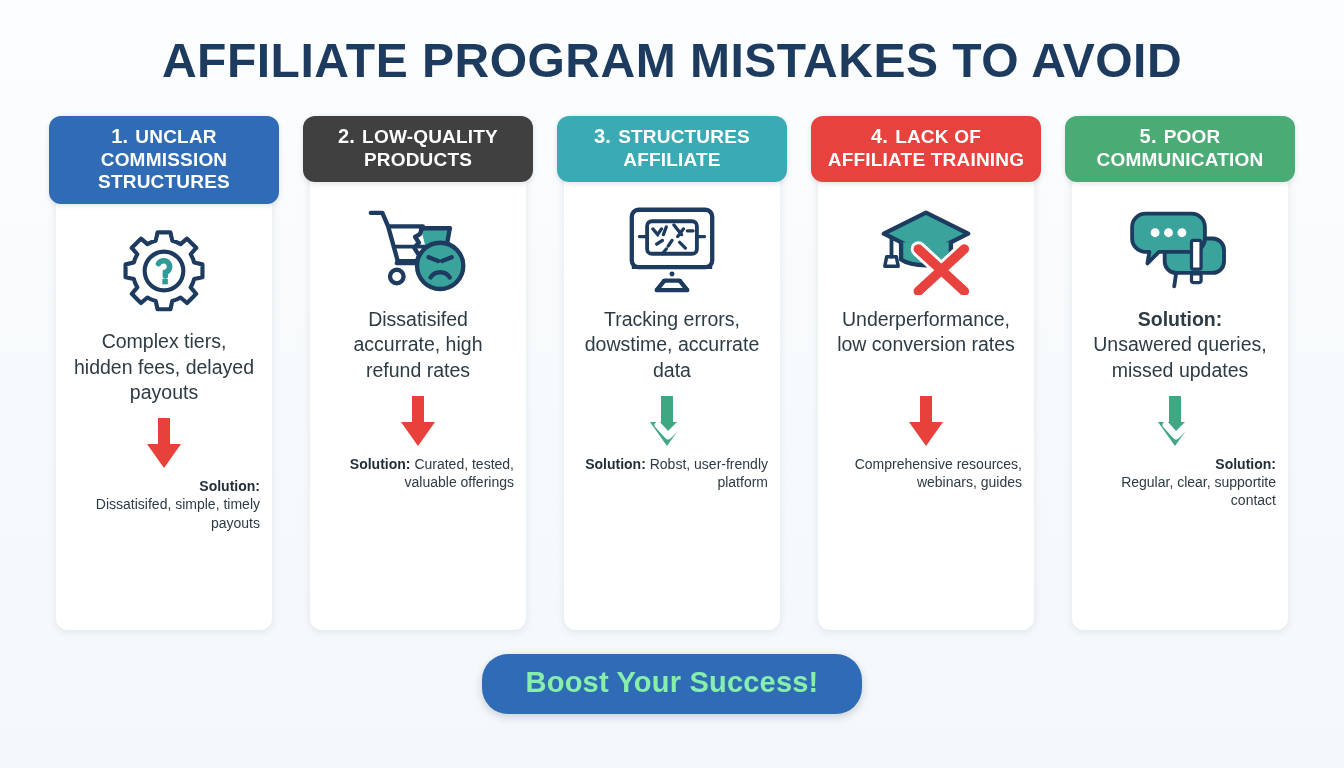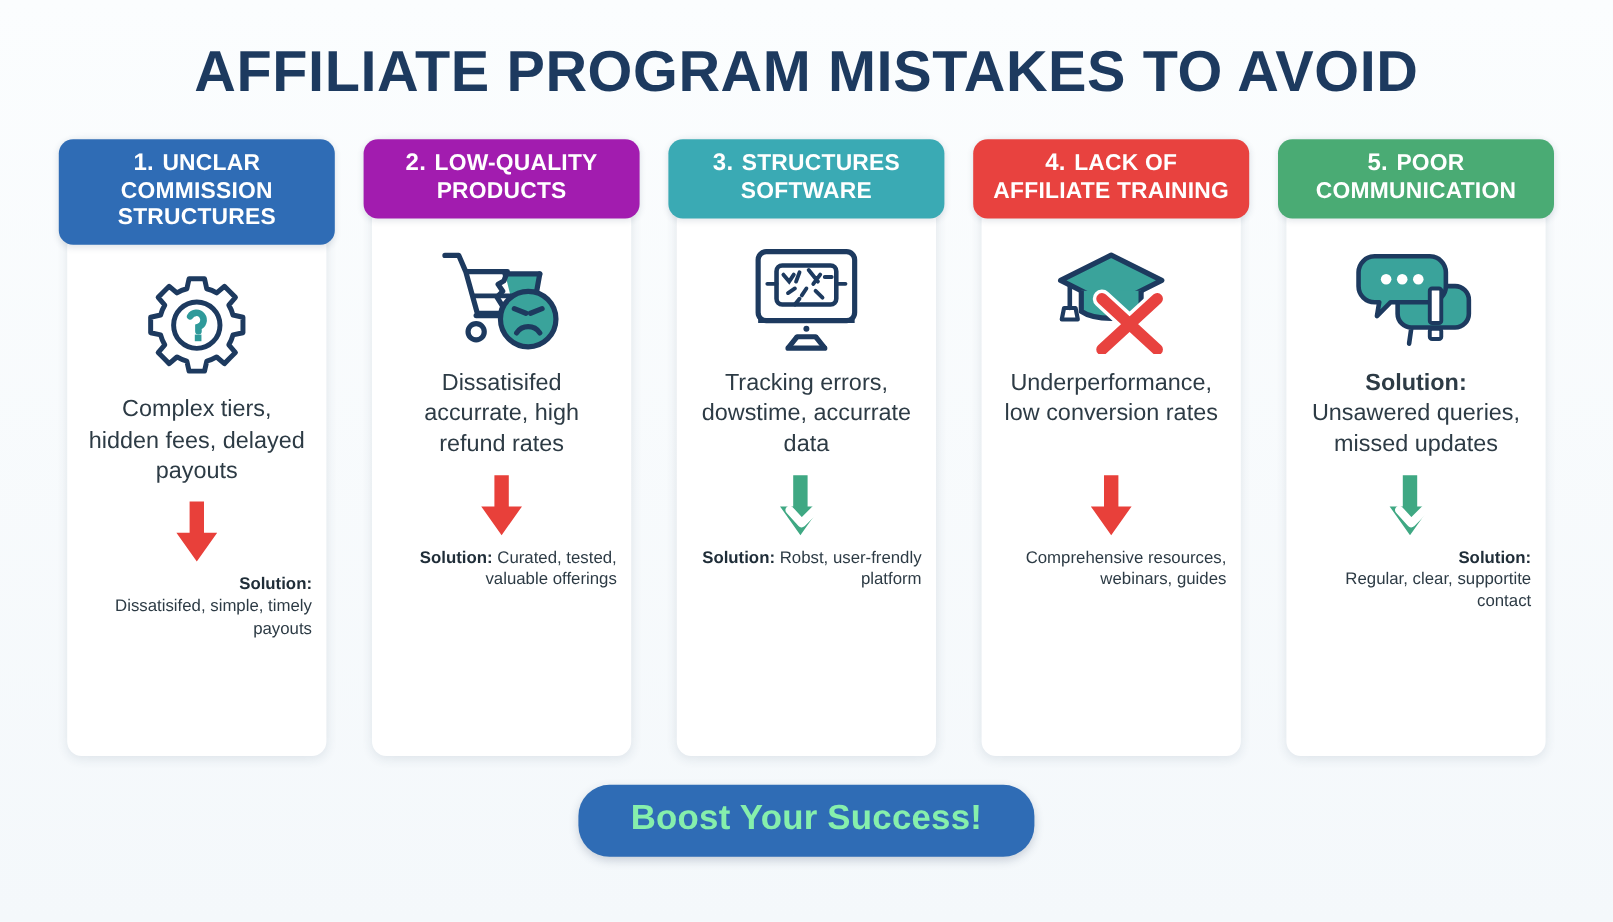--- a/index.html
+++ b/index.html
@@ -149,21 +149,21 @@
       <div class="body-text">Complex tiers, hidden fees, delayed payouts</div>
       <div class="arrow-box">
         <svg width="48" height="56" viewBox="0 0 48 56">
           <path d="M18 2 h12 v26 h11 l-17 24 -17-24 h11 z" fill="#e8403a"></path>
         </svg>
       </div>
       <div class="solution-text"><b>Solution:</b><br><span>Dissatisifed, simple, timely payouts</span></div>
     </div>
 
     <div class="card">
-      <div class="card-header" style="background:#a21caf">
+      <div class="card-header" style="background:#404040">
         <span class="num">2.</span><span class="hdr-line1">LOW-QUALITY</span>
         <span class="hdr-line2">PRODUCTS</span>
       </div>
       <div class="icon-box">
         <svg width="106" height="92" viewBox="0 0 110 95">
           <path d="M58 26 l30 0 -5 28 -18 0 z" fill="#3aa39b"></path>
           <path d="M6 10 h12 l6 14 M24 24 h36 l-3 8 -5 3 4 6 -5 5 5 8 -2 6 h-20 z" fill="none" stroke="#1d3a5f" stroke-width="4.5" stroke-linejoin="round" stroke-linecap="round"></path>
           <path d="M88 26 l-5 28" fill="none" stroke="#1d3a5f" stroke-width="4.5" stroke-linecap="round"></path>
           <path d="M58 26 h30" fill="none" stroke="#1d3a5f" stroke-width="4.5" stroke-linecap="round"></path>
           <path d="M30 45 h48" fill="none" stroke="#1d3a5f" stroke-width="4"></path>
@@ -179,21 +179,21 @@
         <svg width="48" height="56" viewBox="0 0 48 56">
           <path d="M18 2 h12 v26 h11 l-17 24 -17-24 h11 z" fill="#e8403a"></path>
         </svg>
       </div>
       <div class="solution-text"><b>Solution:</b> <span>Curated, tested, valuable offerings</span></div>
     </div>
 
     <div class="card">
       <div class="card-header" style="background:#3aaab4">
         <span class="num">3.</span><span class="hdr-line1">STRUCTURES</span>
-        <span class="hdr-line2">SOFTWARE</span>
+        <span class="hdr-line2">AFFILIATE</span>
       </div>
       <div class="icon-box">
         <svg width="96" height="90" viewBox="0 0 100 94">
           <rect x="8" y="6" width="84" height="60" rx="7" fill="none" stroke="#1d3a5f" stroke-width="4.5"></rect>
           <rect x="24" y="18" width="52" height="34" rx="5" fill="none" stroke="#1d3a5f" stroke-width="4"></rect>
           <path d="M30 26 l5 6 4-6 M44 24 l-3 8 M52 22 l8 10 M62 26 l-6 8 M34 42 l6-4 M46 44 l4-6 M58 40 l6 6 M66 28 l6 0 M16 34 h8 M76 34 h8 M40 52 l4-5" fill="none" stroke="#1d3a5f" stroke-width="3.4" stroke-linecap="round"></path>
           <circle cx="50" cy="73" r="2.6" fill="#1d3a5f"></circle>
           <path d="M8 66 h84" fill="none" stroke="#1d3a5f" stroke-width="4"></path>
           <path d="M42 80 h16 M34 90 h32" fill="none" stroke="#1d3a5f" stroke-width="4.5" stroke-linecap="round"></path>
           <path d="M42 80 l-8 10 M58 80 l8 10" fill="none" stroke="#1d3a5f" stroke-width="4.5"></path>

